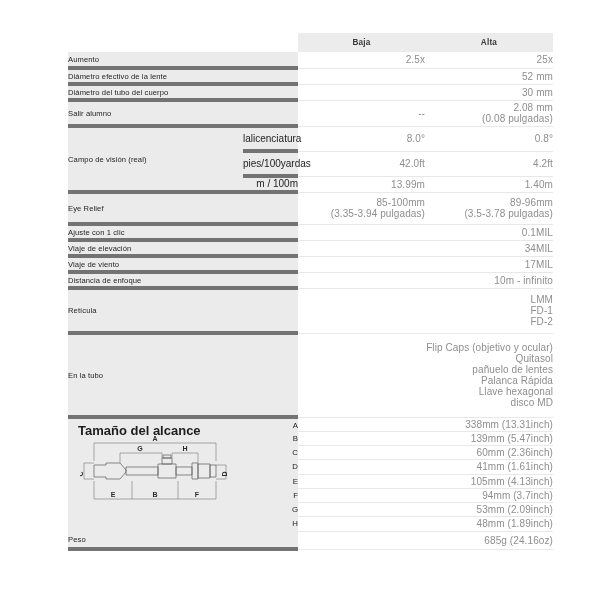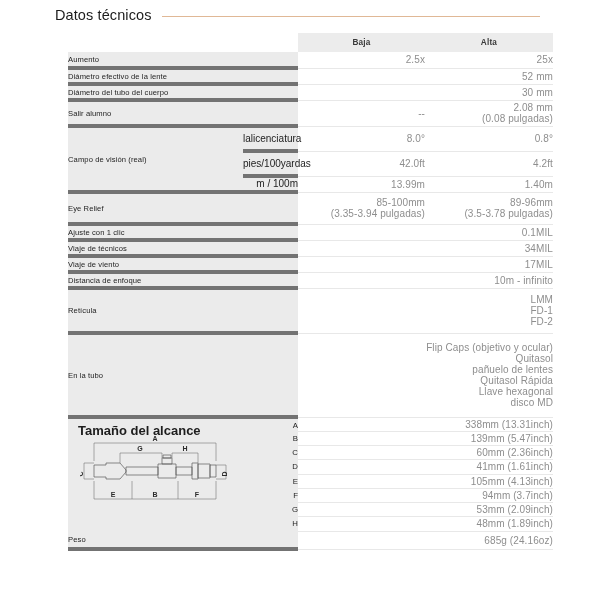--- a/index.html
+++ b/index.html
@@ -139,24 +139,20 @@
   }
 
   
   .edge-right { border-right: 1px solid #e4e4e4; }
 </style>
 </head>
 <body>
 
 <div id="page">
 
-  <div class="title-row">
-    <div class="title-text">Datos técnicos</div>
-    <div class="title-rule"></div>
-  </div>
 
   <table class="tbl">
     <colgroup>
       <col class="c-label">
         <col class="c-sub">
         <col class="c-baja">
         <col class="c-alta">
     </colgroup>
     <tbody id="tbody">
         <tr class="hd">
@@ -241,21 +237,21 @@
           </td>
         </tr>
         <tr class="r">
           <td class="lab" style="height:16px">Ajuste con 1 clic</td>
           <td class="sub sub-blank"></td>
           <td class="val valblock-left edge-right" colspan="2">
             <span class="ln">0.1MIL</span>
           </td>
         </tr>
         <tr class="r">
-          <td class="lab" style="height:16px">Viaje de técnicos</td>
+          <td class="lab" style="height:16px">Viaje de elevación</td>
           <td class="sub sub-blank"></td>
           <td class="val valblock-left edge-right" colspan="2">
             <span class="ln">34MIL</span>
           </td>
         </tr>
         <tr class="r">
           <td class="lab" style="height:16px">Viaje de viento</td>
           <td class="sub sub-blank"></td>
           <td class="val valblock-left edge-right" colspan="2">
             <span class="ln">17MIL</span>
@@ -277,21 +273,21 @@
             <span class="ln">FD-2</span>
           </td>
         </tr>
         <tr class="r">
           <td class="lab" style="height:84px">En la tubo</td>
           <td class="sub sub-blank"></td>
           <td class="val valblock-left edge-right" colspan="2">
             <span class="ln">Flip Caps (objetivo y ocular)</span>
             <span class="ln">Quitasol</span>
             <span class="ln">pañuelo de lentes</span>
-            <span class="ln">Quitasol Rápida</span>
+            <span class="ln">Palanca Rápida</span>
             <span class="ln">Llave hexagonal</span>
             <span class="ln">disco MD</span>
           </td>
         </tr>
         <tr class="r">
           <td class="diagcell" rowspan="8">
             <div class="diagwrap">
               <div style="position:absolute;left:10px;top:4px;font-size:13px;font-weight:700;color:#1d1d1d;white-space:nowrap">Tamaño del alcance</div>
               <svg width="150" height="80" viewBox="0 0 150 80">
                 <g fill="none" stroke="#5a5a5a" stroke-width="0.7">

